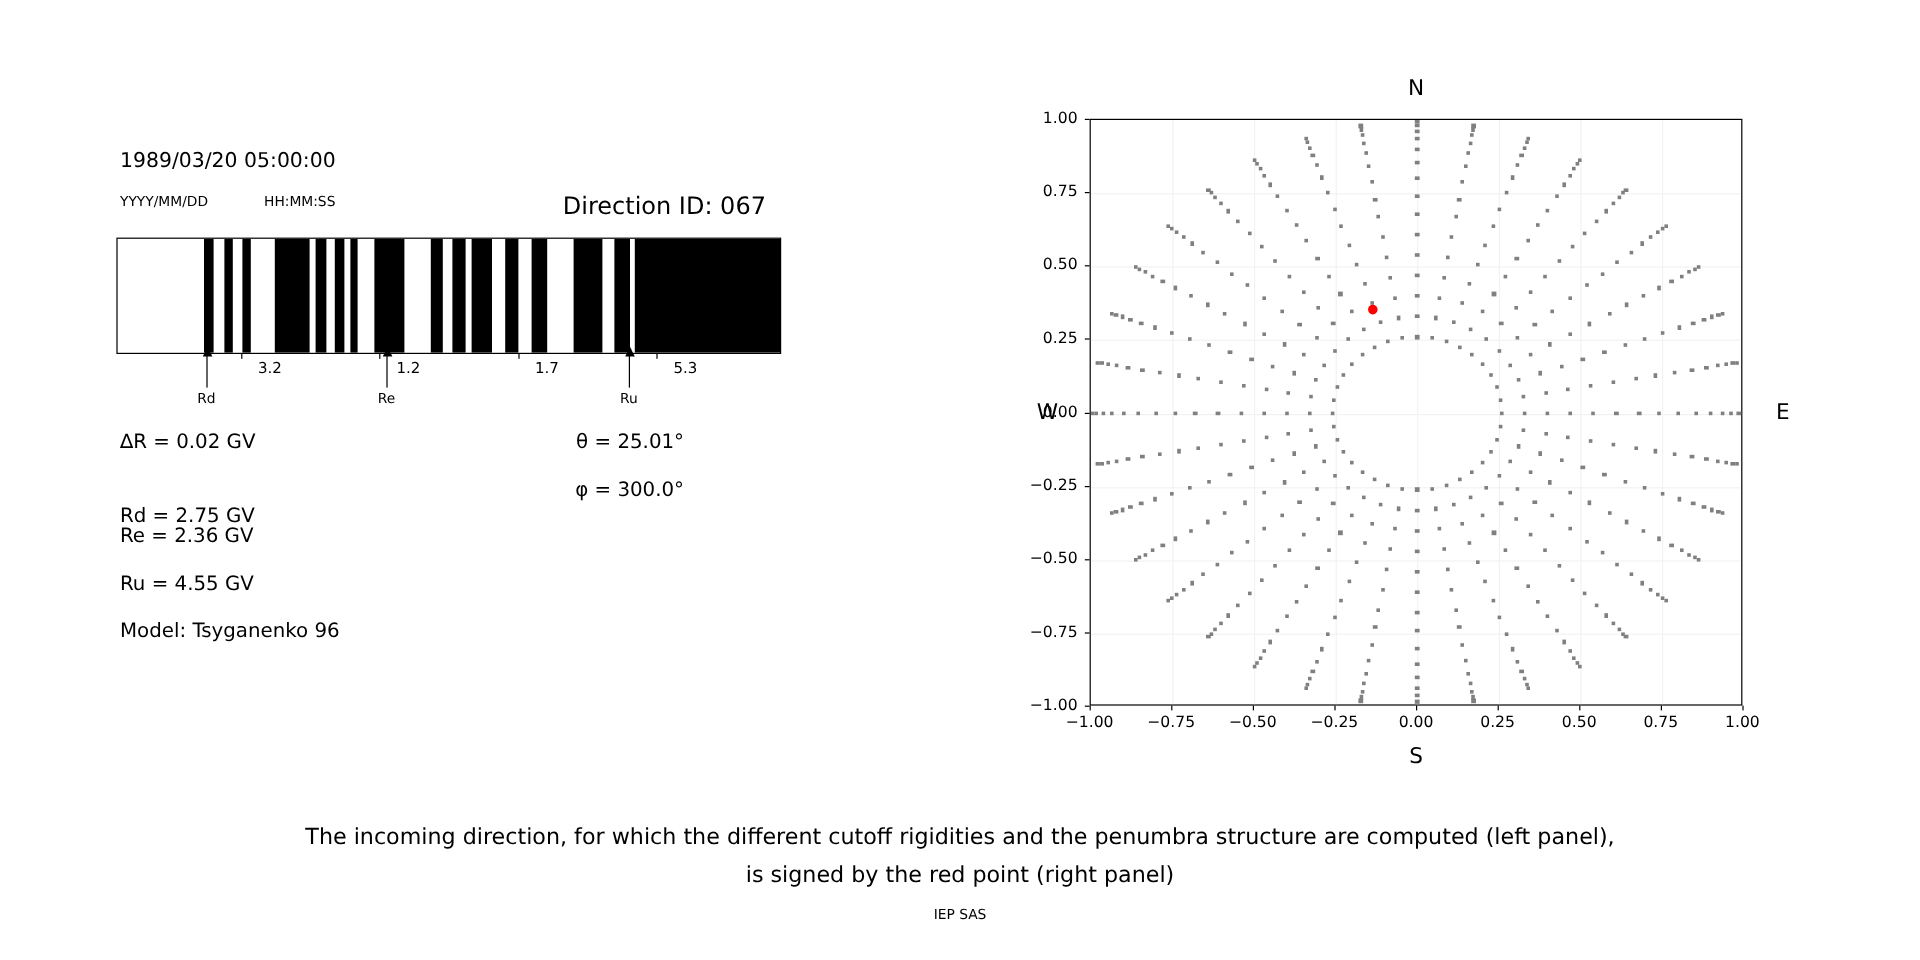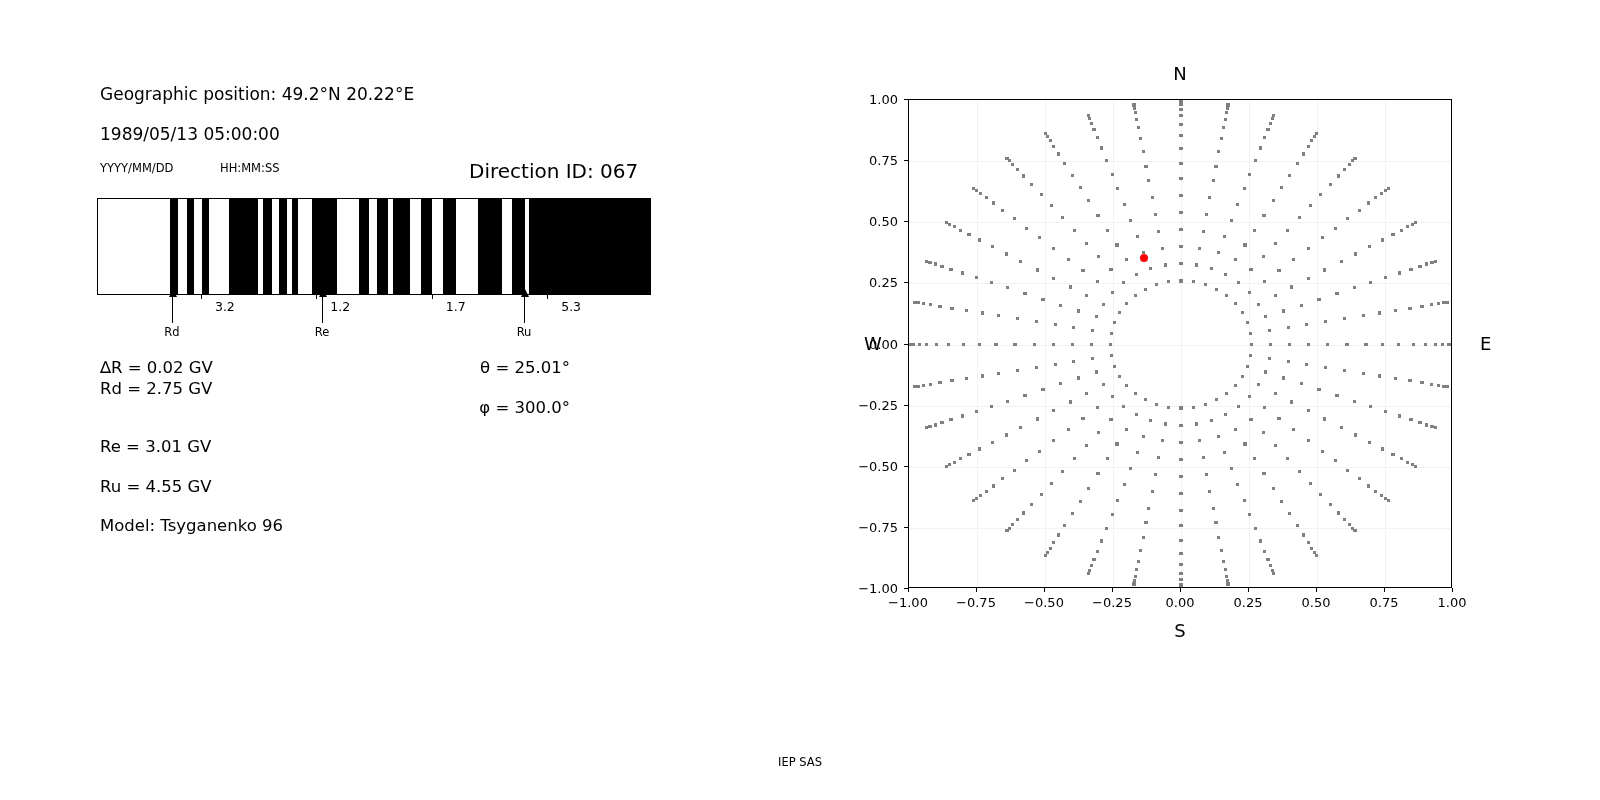--- a/index.html
+++ b/index.html
@@ -185,23 +185,22 @@
     width: 1600px;
     text-align: center;
     font-size: 11.5px;
   }
 </style>
 </head>
 <body>
 
 <div id="left-panel">
 
-  <div class="txt" id="geo-position">Geographic position: 49.2°N 20.22°E</div>
-
-  <div class="txt" id="datetime">1989/05/13 05:00:00</div>
+
+  <div class="txt" id="datetime">1989/03/20 05:00:00</div>
 
   <div class="txt" id="date-format">YYYY/MM/DD</div>
 
   <div class="txt" id="time-format">HH:MM:SS</div>
 
   <div class="txt" id="direction-id">Direction ID: 067</div>
 
   <div id="penumbra-wrap">
     <div id="penumbra-bar">
         <div class="band" style="left: 71.9623px; width: 8.48312px;"></div>
@@ -243,22 +242,22 @@
         <div class="rlabel">Re</div>
       </div>
       <div class="rmark" style="left: 427.042px; top: -6px;">
         <div class="head"></div>
         <div class="stem"></div>
         <div class="rlabel">Ru</div>
       </div>
     </div>
 
 <div class="param param-left" style="top: 358px;">∆R = 0.02 GV</div>
-    <div class="param param-left" style="top: 379px;">Rd = 2.75 GV</div>
-    <div class="param param-left" style="top: 437px;">Re = 3.01 GV</div>
+    <div class="param param-left" style="top: 420px;">Rd = 2.75 GV</div>
+    <div class="param param-left" style="top: 437px;">Re = 2.36 GV</div>
     <div class="param param-left" style="top: 476.5px;">Ru = 4.55 GV</div>
     <div class="param param-left" style="top: 516px;">Model: Tsyganenko 96</div>
     <div class="param param-right" style="top: 358px;">θ = 25.01°</div>
     <div class="param param-right" style="top: 397.5px;">φ = 300.0°</div>
   </div>
 
 <div id="right-panel">
   <div id="plot-frame">
     <div id="red-point" style="left: 235.008px; top: 158.436px;"></div>
   <div class="gridline-v" style="left: 68px;"></div>
@@ -852,15 +851,17 @@
     <div class="ax-lab-y" style="left: 50px; width: 48px; top: 160.125px;">0.75</div>
     <div class="ax-tick-y" style="left: 104px; top: 99px;"></div>
     <div class="ax-lab-y" style="left: 50px; width: 48px; top: 99px;">1.00</div>
     <div class="compass" style="left: 380px; top: 63px; transform: translateX(-50%);">N</div>
     <div class="compass" style="left: 380px; top: 620px; transform: translateX(-50%);">S</div>
     <div class="compass" style="left: 64px; top: 332.5px; transform: translateX(0px);">W</div>
     <div class="compass" style="left: 680px; top: 332.5px; transform: translateX(0px);">E</div>
   </div>
 
 <div id="caption">
+  <div>The incoming direction, for which the different cutoff rigidities and the penumbra structure are computed (left panel),</div>
+  <div>is signed by the red point (right panel)</div>
 </div>
 
 <div id="footer">IEP SAS</div>
 
 </body></html>

